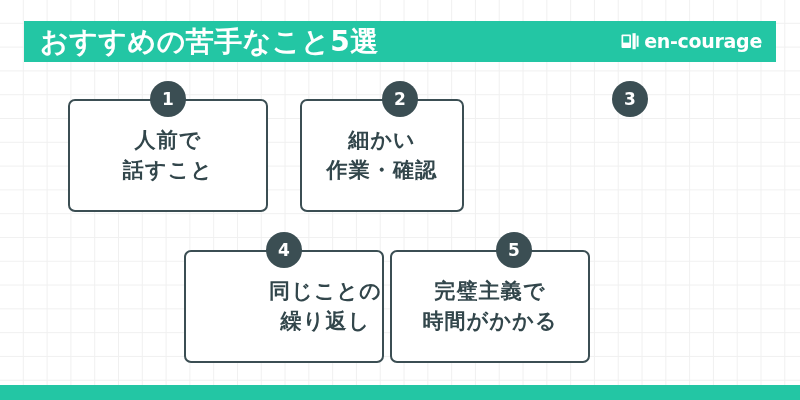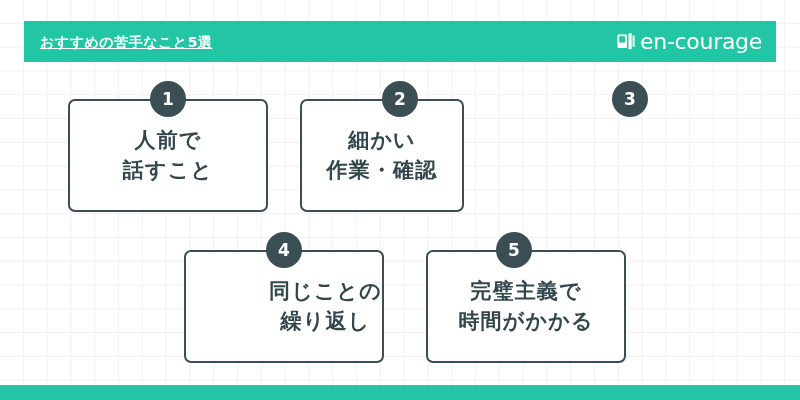--- a/index.html
+++ b/index.html
@@ -36,41 +36,40 @@
     height: 41px;
     background: #23c6a4;
     display: flex;
     align-items: center;
     justify-content: space-between;
     padding: 0 14px 0 16px;
     box-sizing: border-box;
   }
   .header-title {
     color: #ffffff;
-    font-size: 14px;
+    font-size: 28px;
     font-weight: bold;
     letter-spacing: 0.5px;
     line-height: 1;
     white-space: nowrap;
-    text-decoration: underline;
   }
   .logo {
     display: flex;
     align-items: center;
     gap: 3px;
   }
   .logo-icon {
     display: block;
     width: 21px;
     height: 21px;
   }
   .logo-text {
     color: #ffffff;
-    font-size: 22px;
-    font-weight: normal;
+    font-size: 19px;
+    font-weight: bold;
     letter-spacing: -0.3px;
     line-height: 1;
     white-space: nowrap;
   }
 
   
   .card {
     position: absolute;
     box-sizing: border-box;
     background: #ffffff;
@@ -107,21 +106,21 @@
   
   #card-1 { left: 68px;  top: 99px;  width: 200px; height: 113px; }
   #card-2 { left: 300px; top: 99px;  width: 164px; height: 113px; }
   #card-3 { left: 530px; top: 99px;  width: 200px; height: 113px; }
   #badge-1 { left: 150px; top: 81px; }
   #badge-2 { left: 382px; top: 81px; }
   #badge-3 { left: 612px; top: 81px; }
 
   
   #card-4 { left: 184px; top: 250px; width: 200px; height: 113px; justify-content: flex-end; }
-  #card-5 { left: 426px; top: 250px; width: 200px; height: 113px; }
+  #card-5 { left: 390px; top: 250px; width: 200px; height: 113px; }
   #badge-4 { left: 266px; top: 232px; }
   #badge-5 { left: 496px; top: 232px; }
 
   
   .footer-bar {
     position: absolute;
     left: 0;
     top: 385px;
     width: 800px;
     height: 15px;

